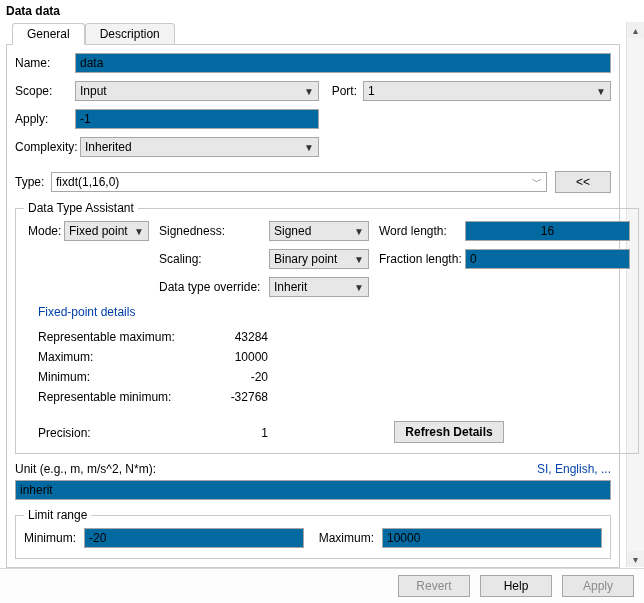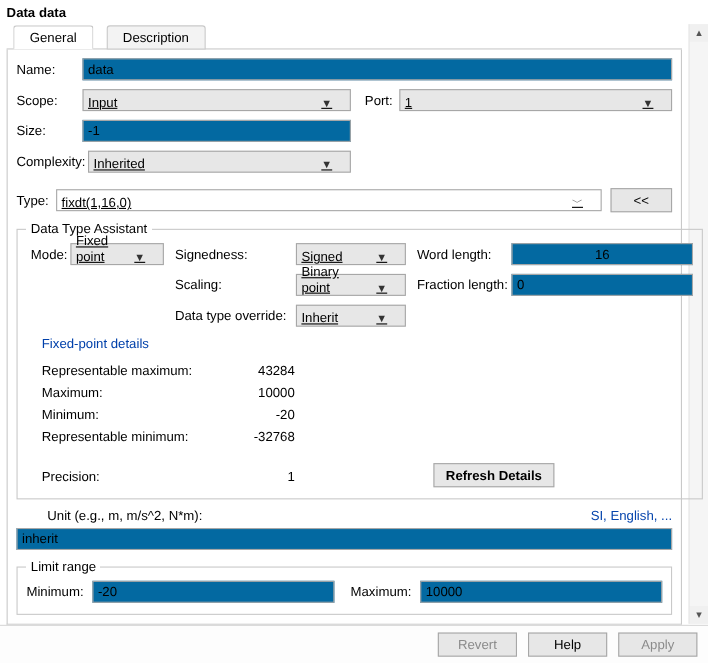--- a/index.html
+++ b/index.html
@@ -63,21 +63,21 @@
   }
   .tabs-row .spacer-left {
     width: 6px;
     border-bottom: 1px solid transparent;
   }
   .tab {
     padding: 3px 14px 0 14px;
     border: 1px solid #c9c9c9;
     border-bottom: 1px solid #c9c9c9;
     background: #f3f3f3;
-    margin-right: 12px;
+    margin-right: 0;
     border-top-left-radius: 3px;
     border-top-right-radius: 3px;
     position:relative;
     top:1px;
     color:#000;
   }
   .tab.active {
     background: #fff;
     border-bottom: 1px solid #fff;
   }
@@ -106,24 +106,23 @@
     height: 20px;
     padding: 0 4px;
     font-family: inherit;
     font-size: 12px;
     background: #0369a1;
     box-sizing: border-box;
   }
   .select {
     background: #e7e7e7;
     display:flex;
-    align-items:flex-end;
+    align-items:center;
     justify-content:space-between;
-    padding-right: 16px;
-    text-decoration: underline;
+    padding-right: 4px;
   }
   .select .caret {
     font-size: 10px;
     color:#333;
     margin-left:6px;
   }
   .btn {
     border: 1px solid #a7a7a7;
     background: #e7e7e7;
     height: 22px;
@@ -242,21 +241,21 @@
         </div>
         <div style="width:38px; text-align:right; padding-right:6px;">Port:</div>
         <div class="select" style="flex:1;">
           <span>1</span>
           <span class="caret">▼</span>
         </div>
       </div>
 
       
       <div class="row">
-        <div class="lbl">Size:</div>
+        <div class="lbl">Apply:</div>
         <input type="text" class="field" style="width: 244px;" value="-1">
       </div>
 
       
       <div class="row">
         <div class="lbl-wide">Complexity:</div>
         <div class="select" style="width:239px;">
           <span>Inherited</span>
           <span class="caret">▼</span>
         </div>
@@ -344,21 +343,21 @@
                 <div class="v">1</div>
               </div>
           </div>
           <div style="flex:1; display:flex; justify-content:center;font-weight:bold;">
             <div class="btn">Refresh Details</div>
           </div>
         </div>
       </fieldset>
 
       
-      <div class="row" style="margin-bottom:4px;margin-left:28px;">
+      <div class="row" style="margin-bottom:4px;">
         <div>Unit (e.g., m, m/s^2, N*m):</div>
         <div class="unit-link">SI, English, ...</div>
       </div>
       <input type="text" class="field" style="width: 100%; margin-bottom: 8px;" value="inherit">
 
       
       <fieldset class="group" style="margin-bottom:0;">
         <legend>Limit range</legend>
         <div class="row" style="margin-bottom:0;">
           <div style="width:60px;">Minimum:</div>

